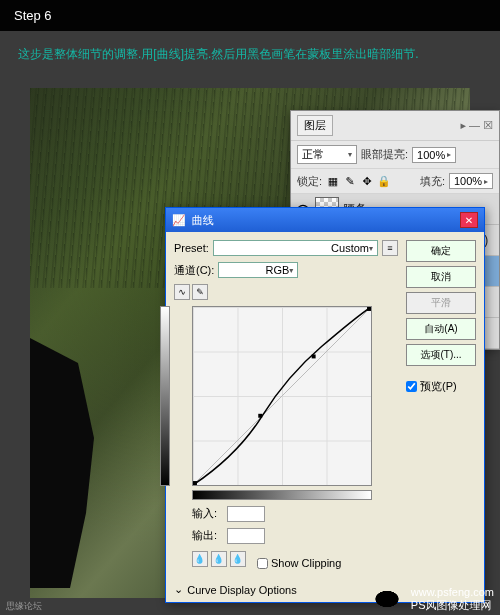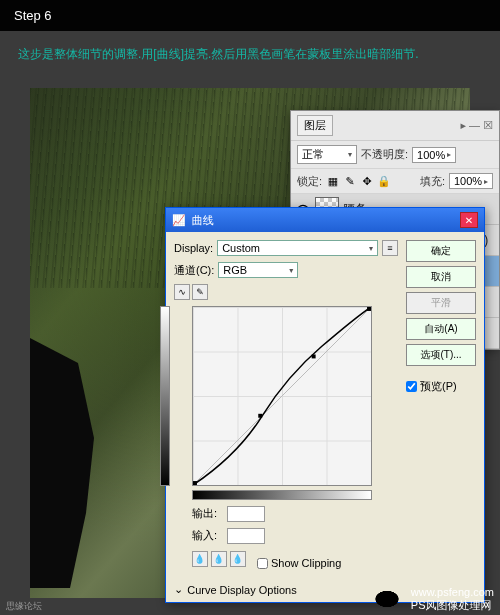--- a/index.html
+++ b/index.html
@@ -36,21 +36,21 @@
 .thumb.curve::before{content:"";position:absolute;left:2px;bottom:2px;right:2px;top:2px;background:linear-gradient(45deg,transparent 48%,#333 48%,#333 52%,transparent 52%)}
 .layer-name{font-size:12px;color:#222}
 .layer-item.sel .layer-name{color:#fff}
 
 .curves-dialog{position:absolute;bottom:12px;left:165px;width:320px;background:#ece9d8;border:1px solid #0054e3;box-shadow:2px 2px 10px rgba(0,0,0,.4)}
 .cd-title{background:linear-gradient(#3a80f4,#1f5fd4);color:#fff;padding:4px 6px;display:flex;align-items:center;gap:6px;font-size:11px}
 .cd-close{margin-left:auto;width:18px;height:16px;background:#e35;color:#fff;display:flex;align-items:center;justify-content:center;border:1px solid #a22;font-size:10px}
 .cd-body{padding:8px;display:flex;gap:8px}
 .cd-left{flex:1}
 .cd-row{display:flex;align-items:center;gap:4px;margin-bottom:6px;font-size:10px}
-.cd-combo{border:1px solid #7a9;background:#fff;padding:1px 4px;flex:1;display:flex;justify-content:space-between;align-items:center}
+.cd-combo{border:1px solid #7a9;background:#fff;padding:1px 4px;flex:1;display:flex;justify-content:flex-end;align-items:center}
 .tiny-btn{width:16px;height:16px;border:1px solid #999;background:#eee;display:inline-flex;align-items:center;justify-content:center;font-size:9px}
 .curve-box{width:180px;height:180px;background:#f4f4f4;border:1px solid #888;position:relative;margin:4px 0 4px 18px}
 .curve-box::before{content:"";position:absolute;inset:0;background:linear-gradient(#ddd 1px,transparent 1px) 0 0/100% 25%,linear-gradient(90deg,#ddd 1px,transparent 1px) 0 0/25% 100%}
 .curve-svg{position:absolute;inset:0}
 .grad-v{position:absolute;left:-14px;top:0;width:10px;height:180px;background:linear-gradient(#fff,#000);border:1px solid #888}
 .grad-h{width:180px;height:10px;background:linear-gradient(90deg,#000,#fff);border:1px solid #888;margin-left:18px}
 .cd-io{display:flex;gap:10px;margin:6px 0 0 18px;font-size:10px}
 .cd-io input{width:38px;border:1px solid #999;padding:1px}
 .cd-tools{display:flex;gap:3px;margin:4px 0 0 18px;align-items:center}
 .cd-right{width:70px;display:flex;flex-direction:column;gap:4px}
@@ -77,21 +77,21 @@
 <div class="layers-panel">
   <div class="lp-top">
     <span class="lp-tab">图层</span>
     <span class="lp-min">▸ — ☒</span>
   </div>
   <div class="lp-row">
     <span class="lp-select">
         <span>正常</span>
         <span class="lp-chev">▾</span>
       </span>
-    <span class="lp-label">不透明度:</span>
+    <span class="lp-label">眼部提亮:</span>
     <span class="lp-select" style="min-width:44px">
         <span>100%</span>
         <span class="lp-chev">▸</span>
       </span>
   </div>
   <div class="lp-row">
     <span class="lp-label">锁定:</span>
     <span class="lock-icons">
         <span>▦</span>
         <span>✎</span>
@@ -139,21 +139,21 @@
 
 <div class="curves-dialog">
   <div class="cd-title">
     <span>📈</span>
     <span>曲线</span>
     <span class="cd-close">✕</span>
   </div>
   <div class="cd-body">
     <div class="cd-left">
       <div class="cd-row">
-        <span>Display:</span>
+        <span>Preset:</span>
         <span class="cd-combo">
             <span>Custom</span>
             <span class="lp-chev">▾</span>
           </span>
         <span class="tiny-btn">≡</span>
       </div>
       <div class="cd-row">
         <span>通道(C):</span>
         <span class="cd-combo" style="flex:0 0 80px">
             <span>RGB</span>
@@ -172,25 +172,25 @@
             <path d="M 0 180 Q 45 150 70 110 T 130 40 T 180 0" stroke="#000" stroke-width="1.5" fill="none"></path>
             <rect x="0" y="176" width="4" height="4" fill="#000"></rect>
             <rect x="66" y="108" width="4" height="4" fill="#000"></rect>
             <rect x="120" y="48" width="4" height="4" fill="#000"></rect>
             <rect x="176" y="0" width="4" height="4" fill="#000"></rect>
           </svg>
         </div>
         <div class="grad-h"></div>
       </div>
       <div class="cd-io">
+        <span>输入:</span>
+        <input style="">
+      </div>
+      <div class="cd-io">
         <span>输出:</span>
-        <input style="">
-      </div>
-      <div class="cd-io">
-        <span>输入:</span>
         <input style="">
       </div>
       <div class="cd-tools">
         <span class="tiny-btn">💧</span>
         <span class="tiny-btn">💧</span>
         <span class="tiny-btn">💧</span>
         <label class="chk" style="margin-left:8px">
             <input type="checkbox" style="">
             <span>Show Clipping</span>
           </label>

